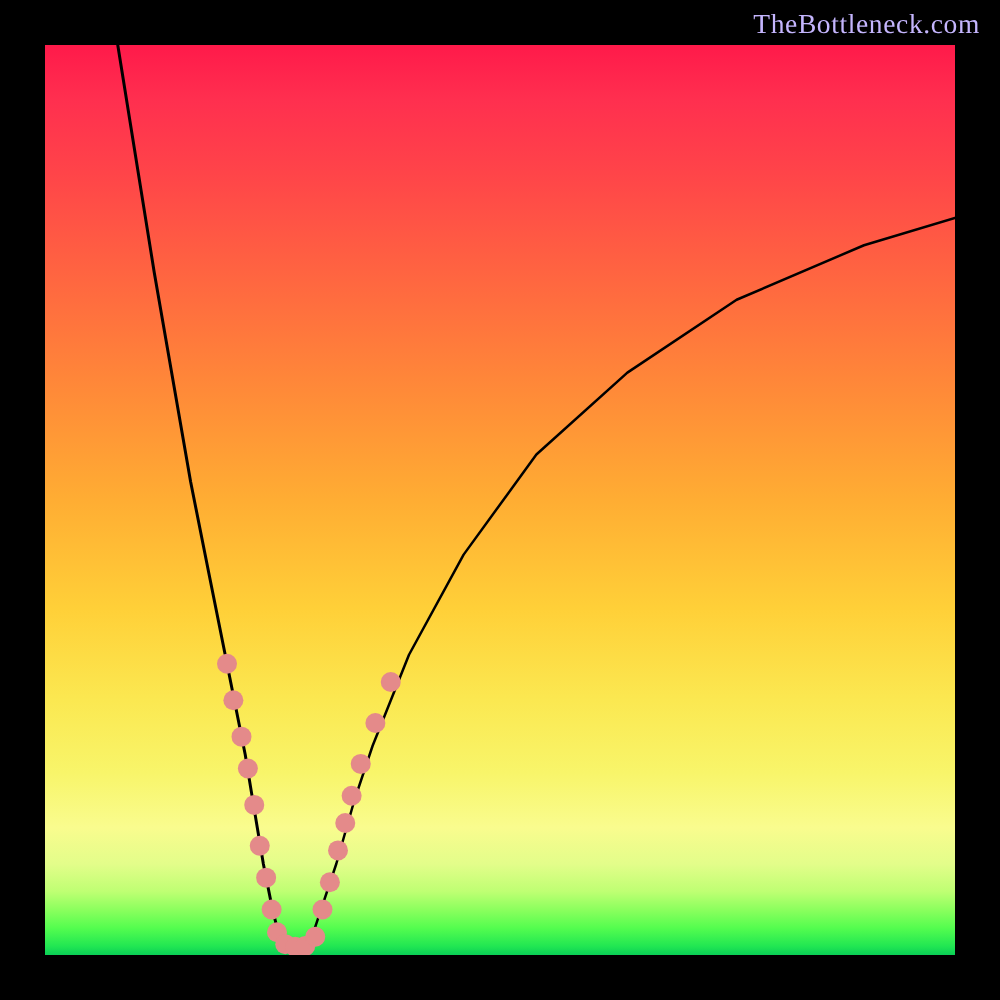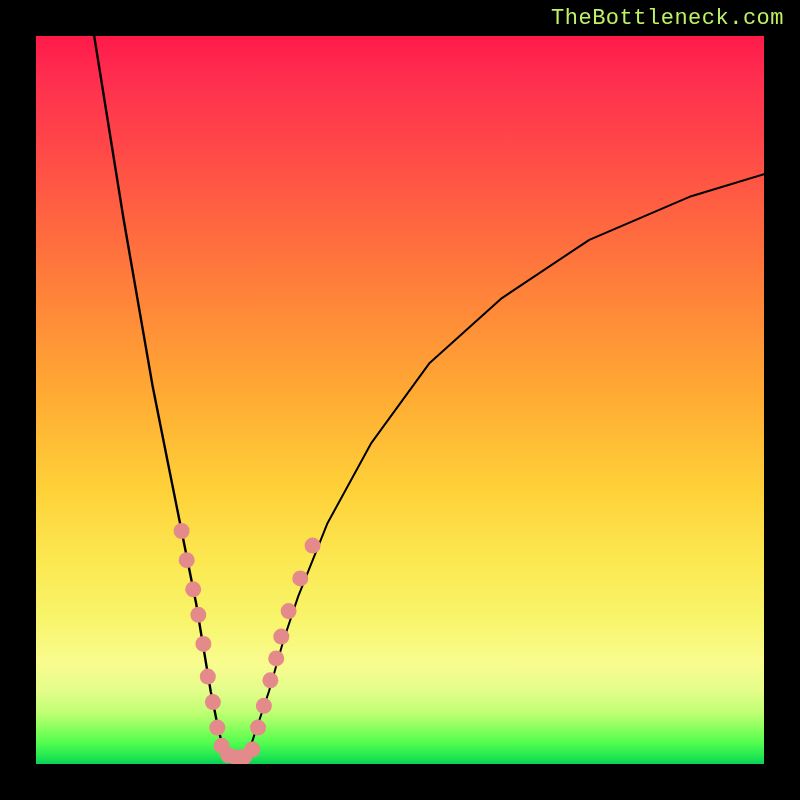--- a/index.html
+++ b/index.html
@@ -13,23 +13,23 @@
   .outer {
     position: relative;
     width: 800px;
     height: 800px;
     background: #000000;
   }
   .watermark {
     position: absolute;
     top: 6px;
     right: 16px;
-    font-family: Liberation Mono, monospace;
+    font-family: Liberation Serif, serif;
     font-size: 22px;
-    color: #bef264;
+    color: #c4b5fd;
     letter-spacing: 0.5px;
     z-index: 50;
     user-select: none;
   }
   .plot {
     position: absolute;
     left: 36px;
     top: 36px;
     width: 728px;
     height: 728px;

